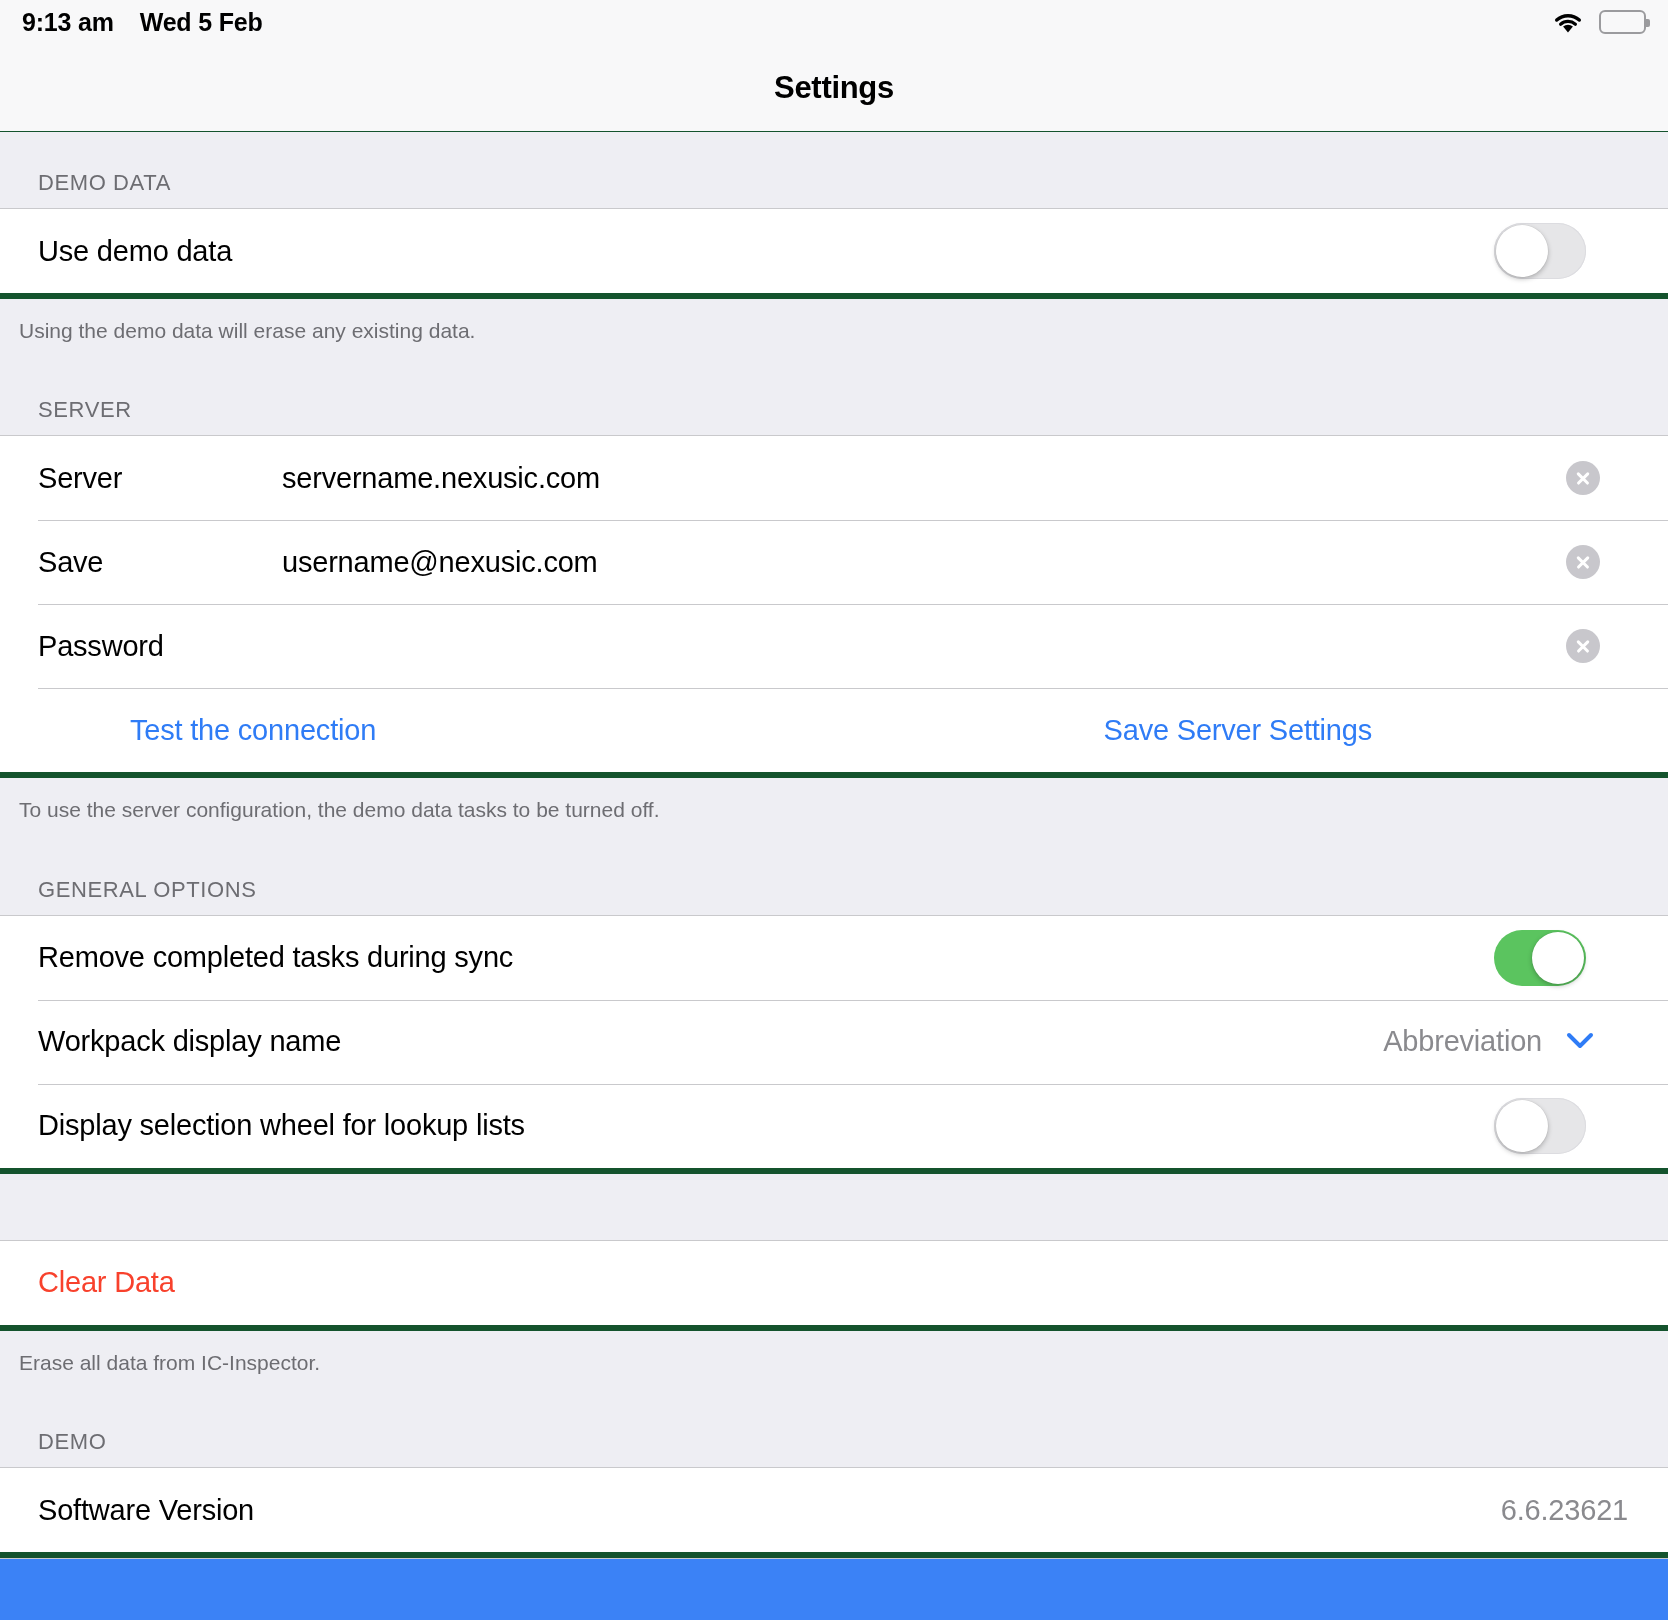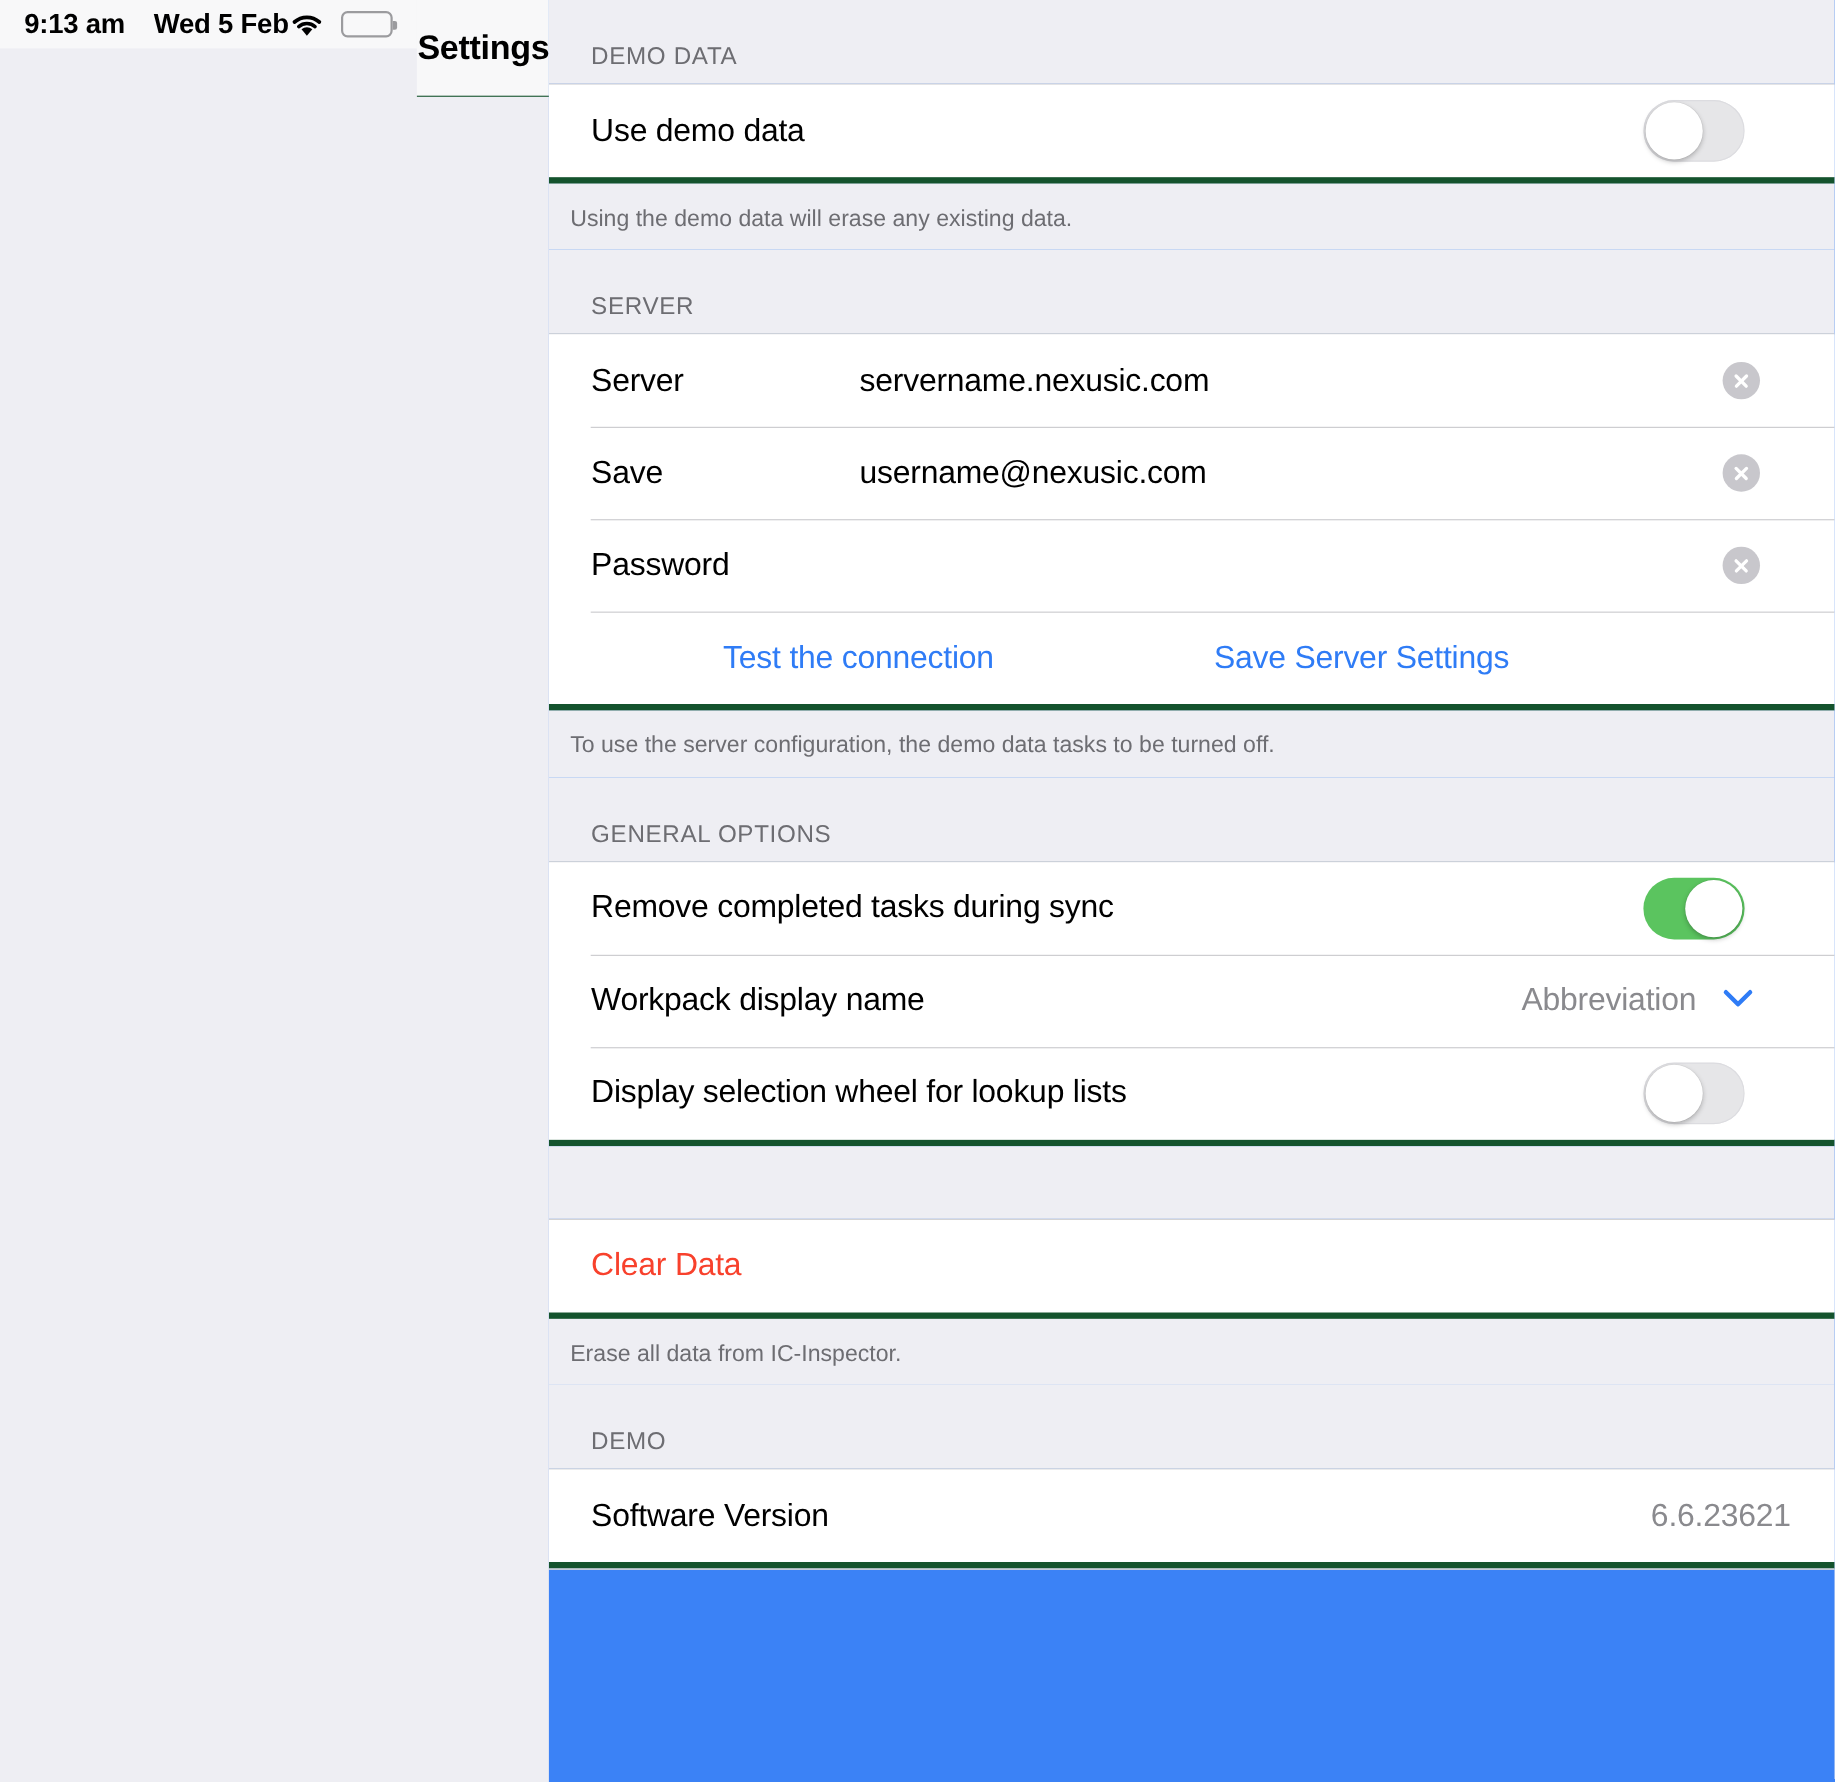--- a/index.html
+++ b/index.html
@@ -10,21 +10,21 @@
     background: #eeeef3;
     -webkit-font-smoothing: antialiased;
   }
   .screen {
     width: 1668px;
     height: 1620px;
     position: relative;
     background: #eeeef3;
     overflow: hidden;
     display: flex;
-    flex-direction: row;
+    flex-direction: column;
   }
 
   
   .status-bar {
     height: 44px;
     background: #f8f8f9;
     display: flex;
     align-items: center;
     padding: 0 22px 0 22px;
     flex: 0 0 auto;
@@ -195,21 +195,21 @@
     top: 0;
     height: 1px;
     background: #c9c9cc;
   }
   .action-link {
     font-size: 29px;
     color: #2f7cf6;
     letter-spacing: -0.2px;
     cursor: pointer;
   }
-  .action-left { margin-left: 120px; }
+  .action-left { margin-left: 92px; }
   .action-right { margin-left: auto; margin-right: 258px; }
 
   
   .switch {
     width: 92px;
     height: 56px;
     border-radius: 28px;
     position: relative;
     flex: 0 0 92px;
     margin-right: 44px;

